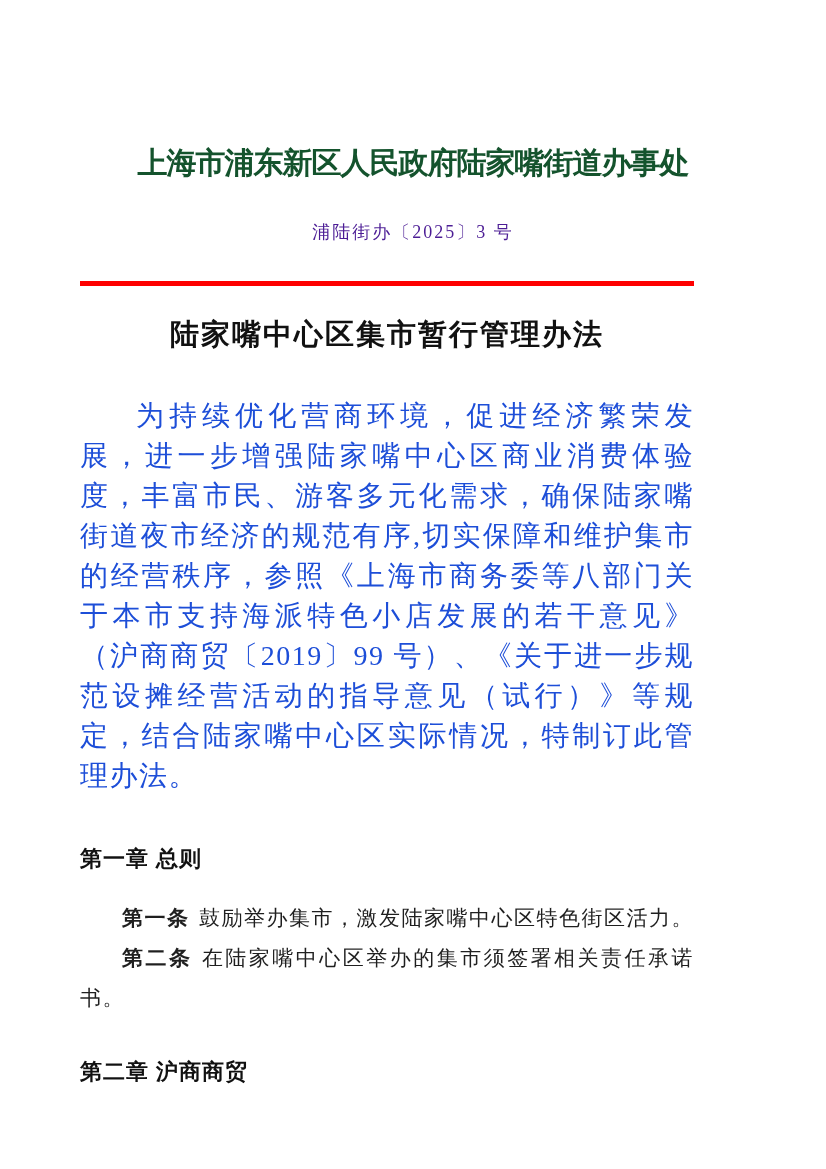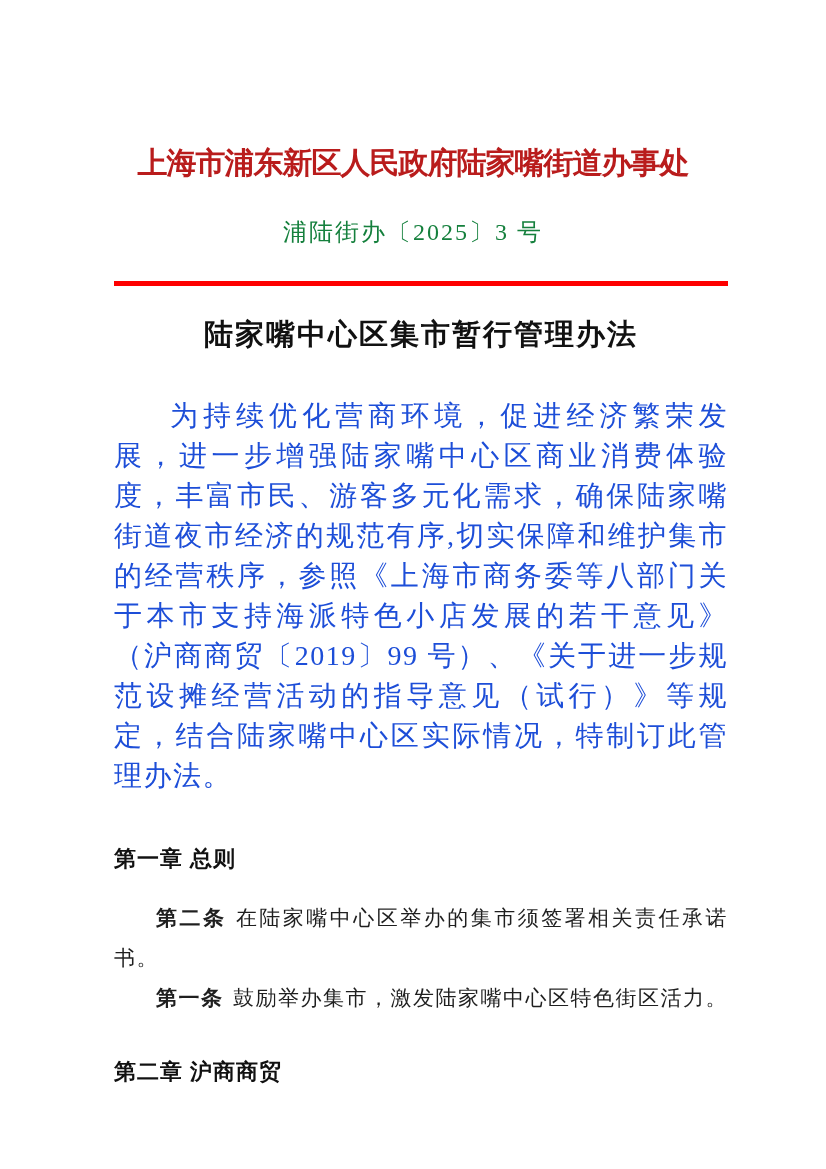--- a/index.html
+++ b/index.html
@@ -12,40 +12,40 @@
     width: 826px;
     height: 1169px;
     margin: 0 auto;
     background: #ffffff;
     overflow: hidden;
     font-family: "Liberation Serif", "DejaVu Serif", serif;
     color: #1f1f1f;
   }
   .content {
     width: 614px;
-    margin-left: 114px;
+    margin-left: 80px;
   }
   .org-title {
     padding-top: 141px;
     text-align: center;
     font-family: "Liberation Sans", "DejaVu Sans", sans-serif;
     font-weight: bold;
     font-size: 30px;
     line-height: 44px;
     letter-spacing: -1px;
-    color: #b91c1c;
+    color: #14532d;
     white-space: nowrap;
   }
   .doc-number {
     margin-top: 34px;
     text-align: center;
-    font-size: 24px;
+    font-size: 18px;
     line-height: 26px;
     letter-spacing: 2px;
-    color: #15803d;
+    color: #4c1d95;
   }
   .red-rule {
     margin-top: 36px;
     height: 5px;
     background: #fe0000;
   }
   .doc-title {
     margin: 26px 0 0 0;
     text-align: center;
     font-family: "Liberation Sans", "DejaVu Sans", sans-serif;
@@ -107,22 +107,22 @@
     <div class="red-rule"></div>
 
     <h1 class="doc-title">陆家嘴中心区集市暂行管理办法</h1>
 
     <p class="preamble">为持续优化营商环境，促进经济繁荣发展，进一步增强陆家嘴中心区商业消费体验度，丰富市民、游客多元化需求，确保陆家嘴街道夜市经济的规范有序,切实保障和维护集市的经营秩序，参照《上海市商务委等八部门关于本市支持海派特色小店发展的若干意见》（沪商商贸〔2019〕99 号）、《关于进一步规范设摊经营活动的指导意见（试行）》等规定，结合陆家嘴中心区实际情况，特制订此管理办法。</p>
 
     <h2 class="chapter-heading">第一章 总则</h2>
 
     <div class="articles">
       <p class="article">
-        <span class="article-label">第二条</span><span>在陆家嘴中心区举办的集市须签署相关责任承诺书。</span>
+        <span class="article-label">第一条</span><span>鼓励举办集市，激发陆家嘴中心区特色街区活力。</span>
       </p>
       <p class="article">
-        <span class="article-label">第一条</span><span>鼓励举办集市，激发陆家嘴中心区特色街区活力。</span>
+        <span class="article-label">第二条</span><span>在陆家嘴中心区举办的集市须签署相关责任承诺书。</span>
       </p>
     </div>
 
     <h2 class="chapter-heading second">第二章 沪商商贸</h2>
   </div>
 </div>
 
 </body></html>

